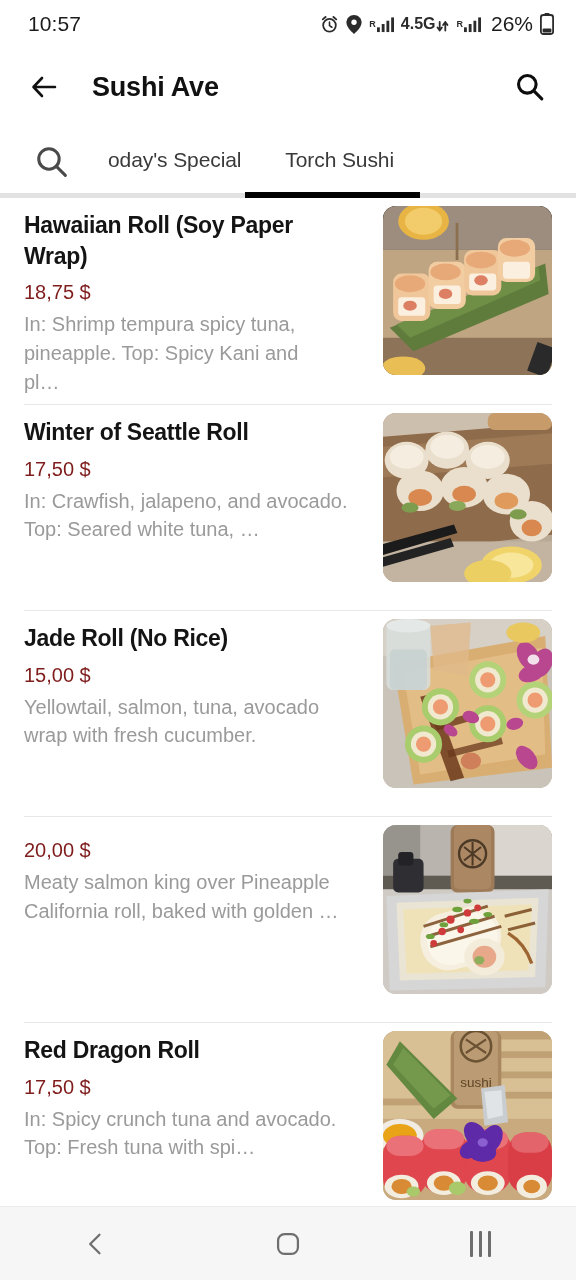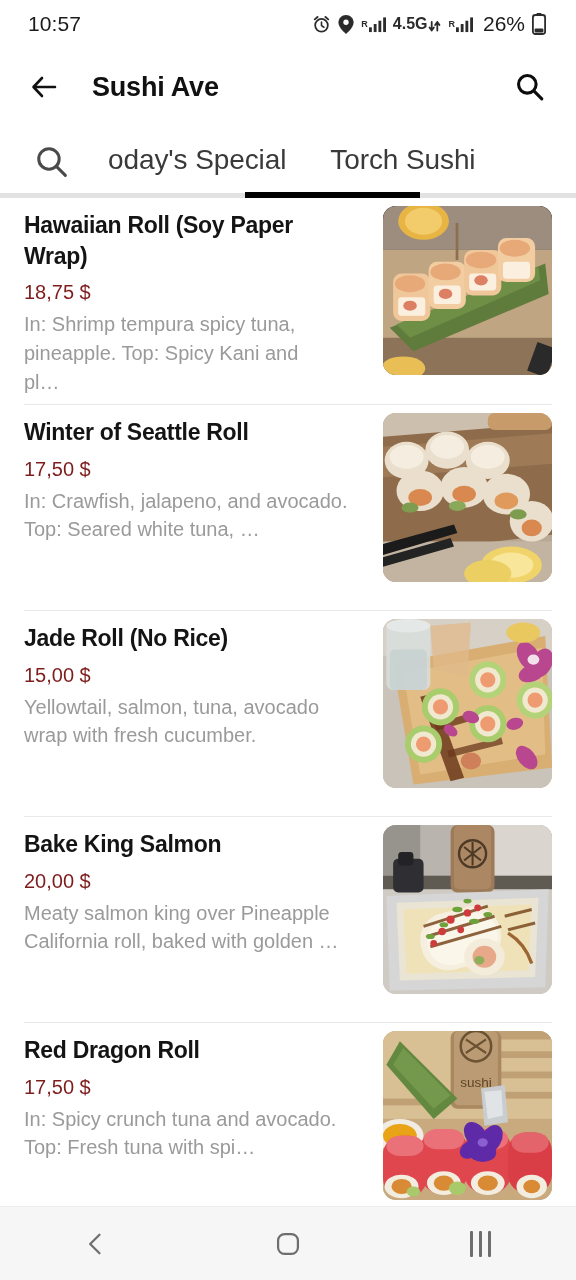--- a/index.html
+++ b/index.html
@@ -12,21 +12,21 @@
     overflow: hidden;
     position: relative;
   }
 
   
   .status-bar {
     height: 48px;
     display: flex;
     align-items: center;
     justify-content: space-between;
-    padding: 0 30px 0 28px;
+    padding: 0 22px 0 28px;
     background: #ffffff;
   }
   .status-time {
     font-size: 21px;
     color: #1c1c1c;
     letter-spacing: 0.1px;
   }
   .status-right {
     display: flex;
     align-items: center;
@@ -91,21 +91,21 @@
     background: #ffffff;
   }
   .tab-strip {
     display: flex;
     align-items: center;
     height: 68px;
     padding-left: 86px;
     white-space: nowrap;
   }
   .tab-item {
-    font-size: 28px;
+    font-size: 21px;
     color: #3a3a3a;
     padding: 0 22px;
     cursor: pointer;
     letter-spacing: -0.1px;
   }
   .tab-item.active {
     color: #0b0b0b;
     font-weight: bold;
   }
   .tab-search-icon {
@@ -462,21 +462,20 @@
         <ellipse cx="89" cy="24" rx="3.5" ry="3" fill="#f2e0ea"></ellipse>
         <ellipse cx="83" cy="8" rx="10" ry="6" fill="#e9c85f"></ellipse>
         <ellipse cx="52" cy="84" rx="6" ry="5" fill="#cf7f5a"></ellipse>
       </svg>
     </div>
   </div>
   <div class="row-divider"></div>
 
   <div class="menu-row row-4">
     <div class="menu-text">
-      <div class="item-name">Bake King Salmon</div>
       <div class="item-price">20,00 $</div>
       <div class="item-desc">Meaty salmon king over Pineapple California roll, baked with golden …</div>
     </div>
     <div class="item-thumb">
       <svg viewBox="0 0 100 100" preserveAspectRatio="xMidYMid slice">
         <rect width="100" height="100" fill="#cfcbc4"></rect>
         <rect y="0" width="100" height="34" fill="#b9b5ae"></rect>
         <rect x="0" y="0" width="22" height="30" fill="#97938d"></rect>
         <rect x="62" y="0" width="38" height="32" fill="#dad6cf"></rect>
         <rect x="0" y="30" width="100" height="8" fill="#5f5a52"></rect>

